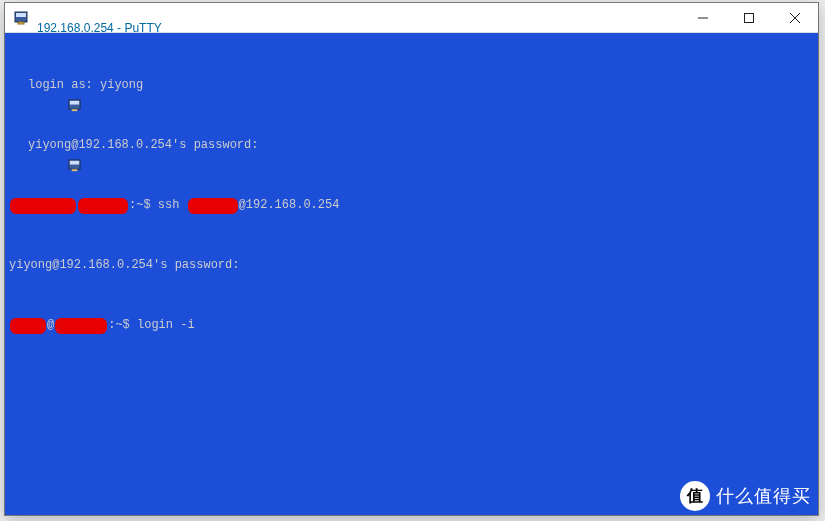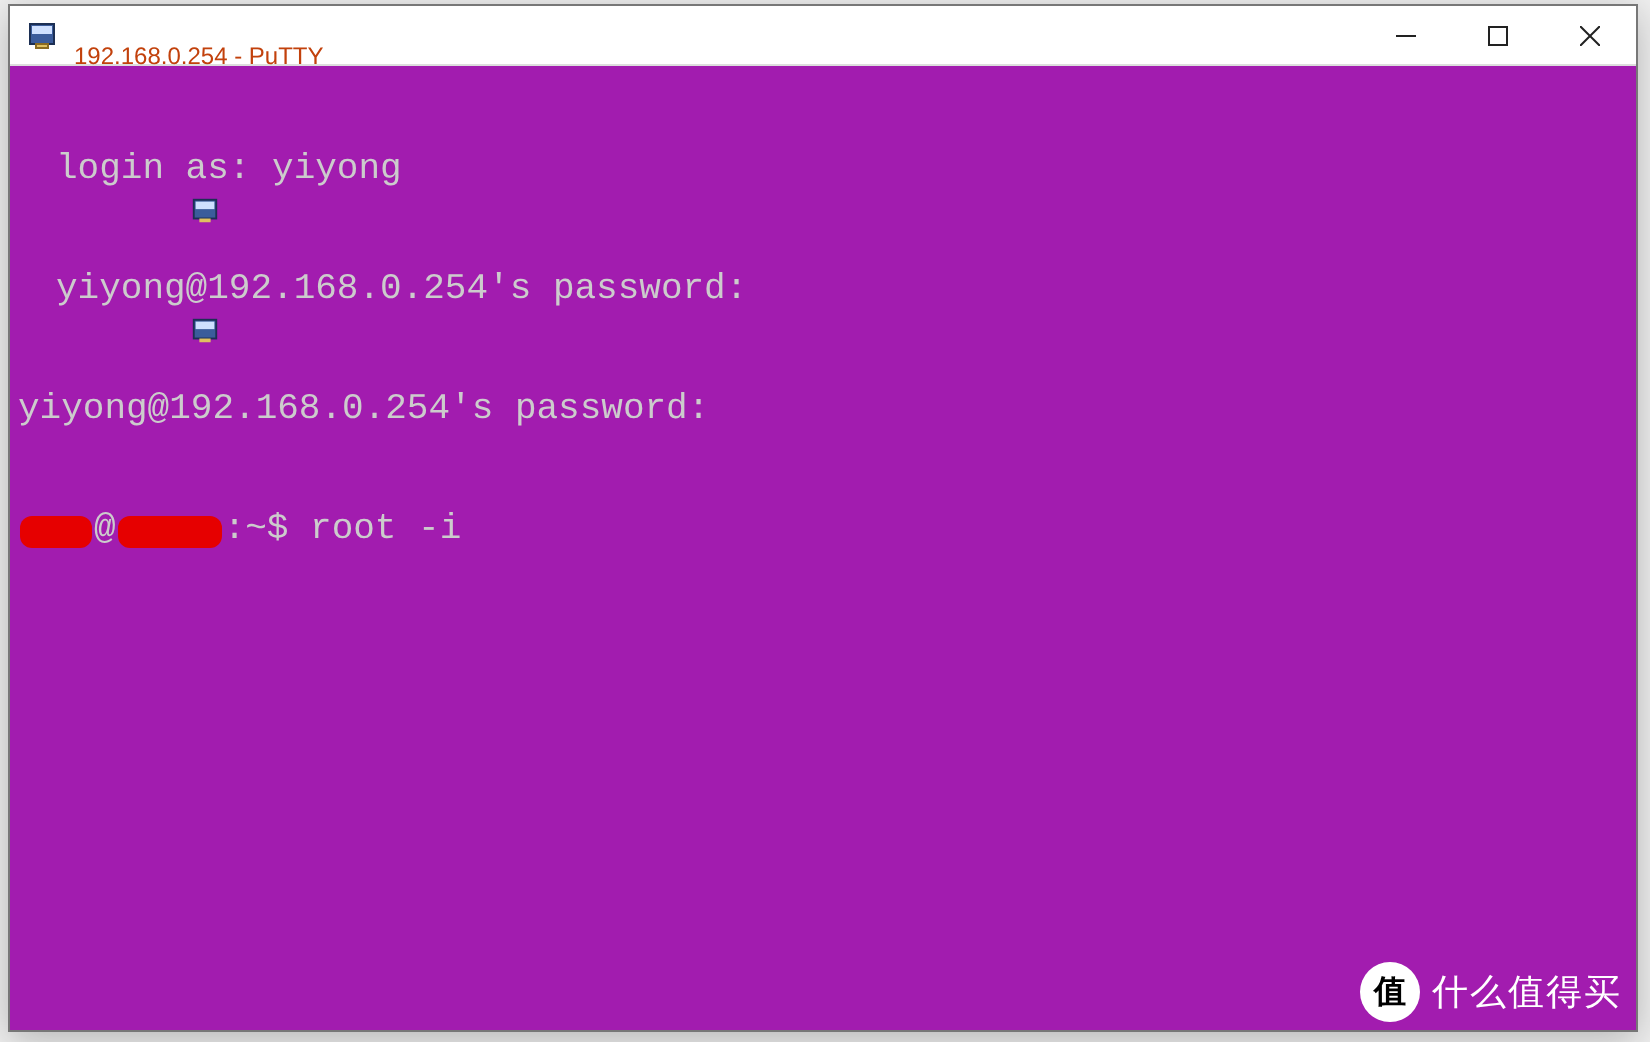--- a/index.html
+++ b/index.html
@@ -26,40 +26,40 @@
   background: #fff;
   border-bottom: 1px solid #ddd;
 }
 .app-icon {
   width: 16px; height: 16px;
   margin: 0 6px 0 8px;
   display: inline-block;
 }
 .title-text {
   font-size: 12px;
-  color: #c2410c;
+  color: #0369a1;
   flex: 1;
   padding-left: 2px;
   margin-top: 20px;
 }
 .win-controls { display: flex; height: 100%; }
 .win-btn {
   width: 46px; height: 100%;
   display: flex; align-items: center; justify-content: center;
   cursor: default;
 }
 .win-btn svg { pointer-events: none; }
 .terminal {
   position: absolute;
   left: 0; right: 0;
   top: 30px; bottom: 0;
-  background: #a21caf;
+  background: #1d4ed8;
   color: #ccc;
   font-family: Consolas, "Courier New", monospace;
-  font-size: 18px;
+  font-size: 12px;
   line-height: 20px;
   padding: 2px 4px;
   white-space: pre;
   overflow: hidden;
 }
 .line { display: flex; align-items: center; position: relative; height: 20px; }
 .small-icon {
   width: 15px; height: 15px;
   margin-right: 4px;
   display: inline-block;
@@ -150,27 +150,34 @@
       <span class="small-icon">
         <svg viewBox="0 0 16 16" width="15" height="15">
             <rect x="2" y="2" width="12" height="10" fill="#3b5c9b" stroke="#1c2f54"></rect>
             <rect x="3" y="3" width="10" height="4" fill="#cfe0ff"></rect>
             <rect x="5" y="12" width="6" height="2" fill="#e0c060"></rect>
           </svg>
       </span>
       <span>yiyong@192.168.0.254's password:</span>
     </div>
     <div class="line">
+      <span class="redact" style="width:66px"></span>
+      <span class="redact" style="width:50px"></span>
+      <span>:~$ ssh </span>
+      <span class="redact" style="width:50px"></span>
+      <span>@192.168.0.254</span>
+    </div>
+    <div class="line">
       <span>yiyong@192.168.0.254's password:</span>
     </div>
     <div class="line">
       <span class="redact" style="width:36px"></span>
       <span>@</span>
       <span class="redact" style="width:52px"></span>
-      <span>:~$ </span><span>root -i</span>
+      <span>:~$ </span><span>login -i</span>
     </div>
   </div>
 </div>
 
 <div class="watermark">
   <div class="wm-circle">
       <span>值</span>
     </div>
   <div class="wm-text">什么值得买</div>
 </div>

